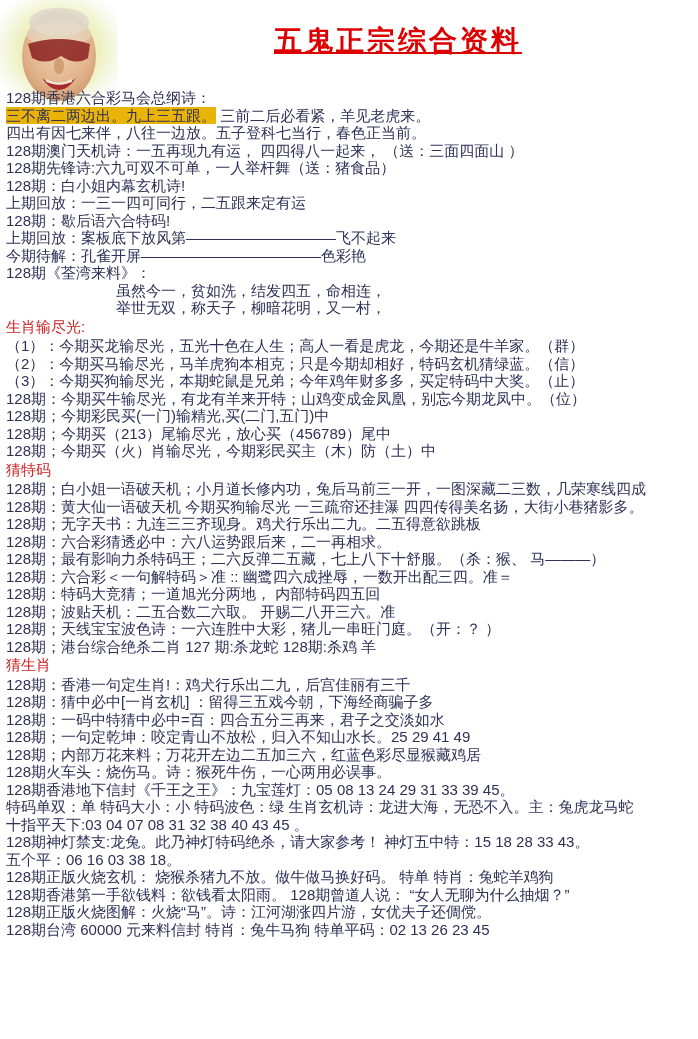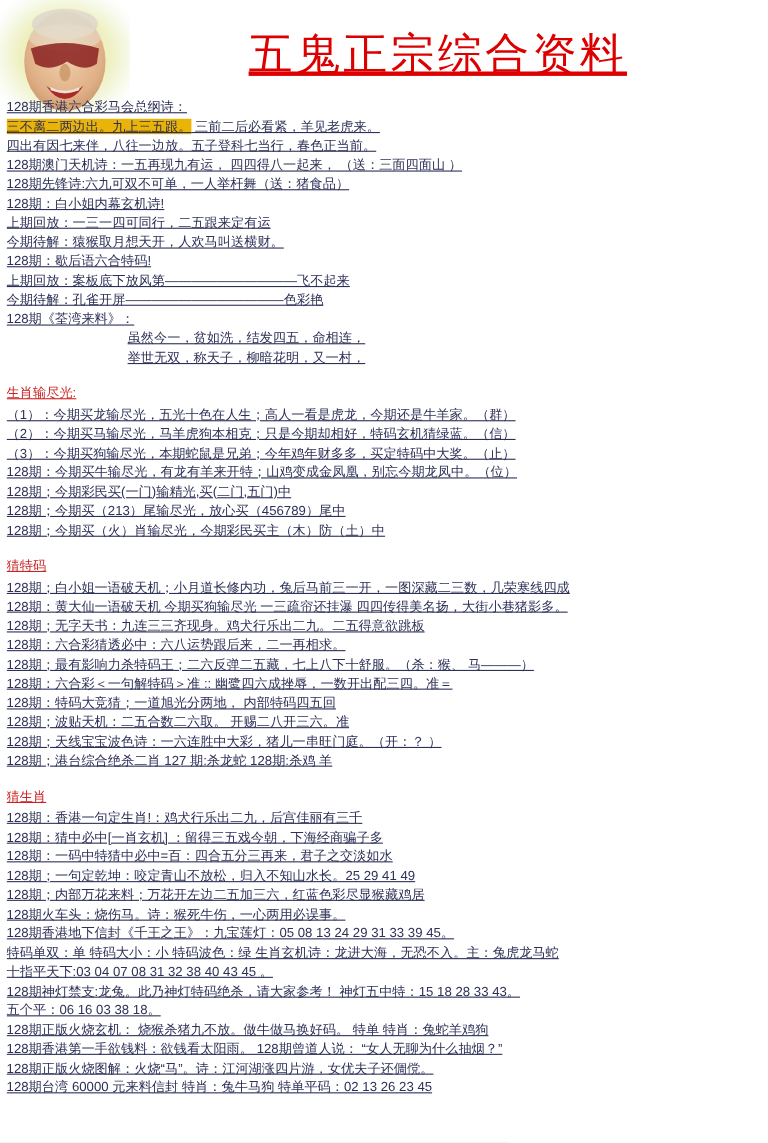--- a/index.html
+++ b/index.html
@@ -11,42 +11,41 @@
     font-family:"Liberation Sans", sans-serif;
   }
   .avatar{
     position:absolute;left:0;top:0;width:118px;height:104px;
     z-index:0;
   }
   .page-title{
     position:absolute;left:0;top:22px;width:100%;
     text-align:center;
     padding-left:98px;box-sizing:border-box;
-    font-size:40px;font-weight:normal;letter-spacing:3px;
+    font-size:28px;font-weight:bold;letter-spacing:3px;
     color:#dd0000;
     text-decoration:underline;
     z-index:2;
     font-family:"Liberation Serif", serif;
   }
   .content{
     position:absolute;left:6px;top:89px;right:0;
     z-index:1;
   }
   .line{
-    font-size:12px;
+    font-size:15px;
     line-height:17.5px;
     height:17.5px;
     white-space:nowrap;
     overflow:hidden;
     color:#2d3157;
-    text-decoration:underline;
   }
   .line.red{
     color:#cc2222;
-    margin-top:15px;
+    margin-top:1px;
     margin-bottom:2px;
   }
   .line.indent{
     padding-left:110px;
   }
   .hl{
     background:#eab308;
   }
 </style>
 </head>
@@ -83,21 +82,20 @@
   <div class="page-title">五鬼正宗综合资料</div>
 
   <div class="content">
       <div class="line">128期香港六合彩马会总纲诗：</div>
       <div class="line"><span class="hl">三不离二两边出。九上三五跟。</span>  三前二后必看紧，羊见老虎来。</div>
       <div class="line">四出有因七来伴，八往一边放。五子登科七当行，春色正当前。</div>
       <div class="line">128期澳门天机诗：一五再现九有运，        四四得八一起来，     （送：三面四面山 ）</div>
       <div class="line">128期先锋诗:六九可双不可单，一人举杆舞（送：猪食品）</div>
       <div class="line">128期：白小姐内幕玄机诗!</div>
       <div class="line">上期回放：一三一四可同行，二五跟来定有运</div>
-      <div class="line">今期待解：猿猴取月想天开，人欢马叫送横财。</div>
       <div class="line">128期：歇后语六合特码!</div>
       <div class="line">上期回放：案板底下放风第——————————飞不起来</div>
       <div class="line">今期待解：孔雀开屏————————————色彩艳</div>
       <div class="line">128期《荃湾来料》：</div>
       <div class="line indent">虽然今一，贫如洗，结发四五，命相连，</div>
       <div class="line indent">举世无双，称天子，柳暗花明，又一村，</div>
       <div class="line red">生肖输尽光:</div>
       <div class="line">（1）：今期买龙输尽光，五光十色在人生；高人一看是虎龙，今期还是牛羊家。（群）</div>
       <div class="line">（2）：今期买马输尽光，马羊虎狗本相克；只是今期却相好，特码玄机猜绿蓝。（信）</div>
       <div class="line">（3）：今期买狗输尽光，本期蛇鼠是兄弟；今年鸡年财多多，买定特码中大奖。（止）</div>

